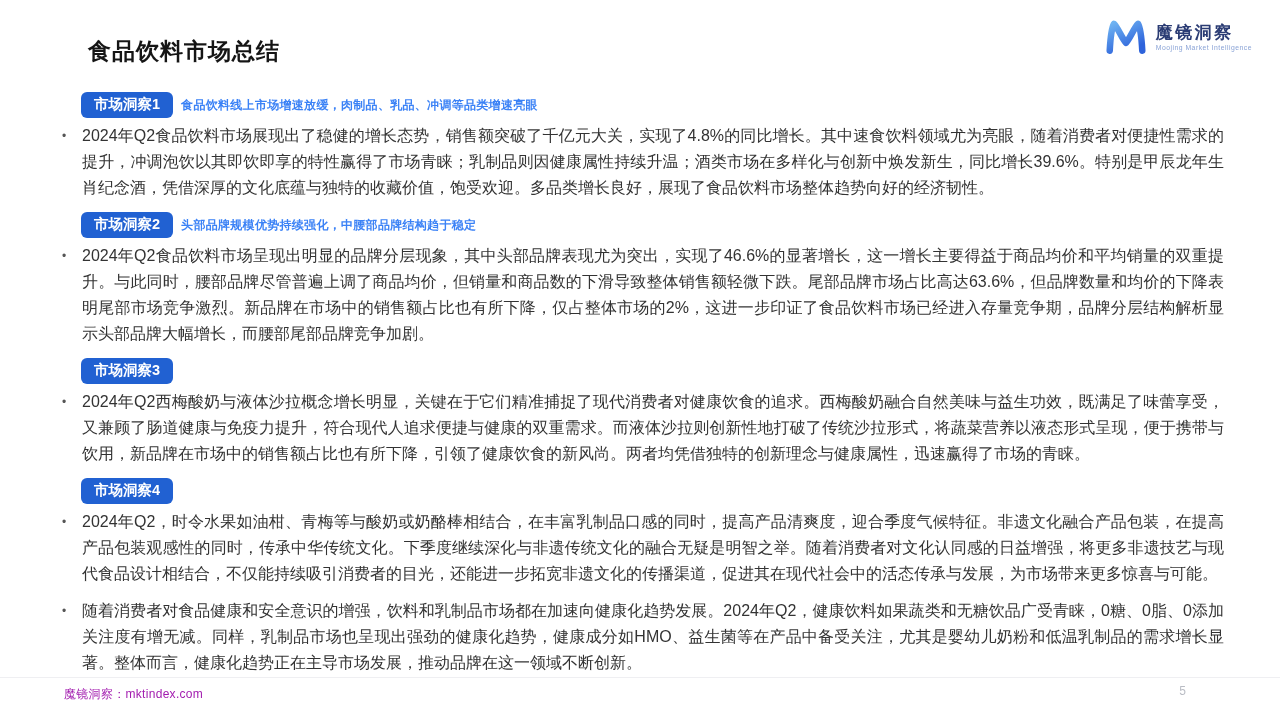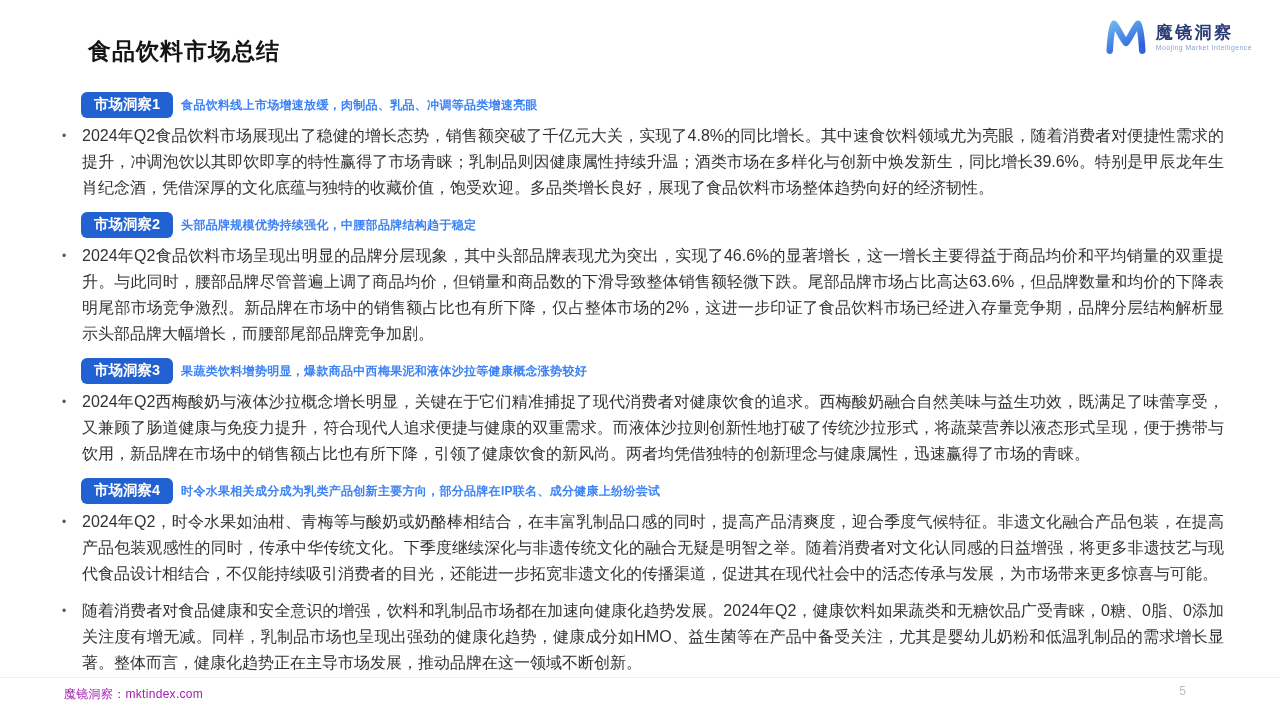--- a/index.html
+++ b/index.html
@@ -116,32 +116,30 @@
       </div>
       <div class="body-row">
         <span class="bullet-glyph">•</span>
         <p class="body-text">2024年Q2食品饮料市场呈现出明显的品牌分层现象，其中头部品牌表现尤为突出，实现了46.6%的显著增长，这一增长主要得益于商品均价和平均销量的双重提升。与此同时，腰部品牌尽管普遍上调了商品均价，但销量和商品数的下滑导致整体销售额轻微下跌。尾部品牌市场占比高达63.6%，但品牌数量和均价的下降表明尾部市场竞争激烈。新品牌在市场中的销售额占比也有所下降，仅占整体市场的2%，这进一步印证了食品饮料市场已经进入存量竞争期，品牌分层结构解析显示头部品牌大幅增长，而腰部尾部品牌竞争加剧。</p>
       </div>
     </div>
 
     <div class="section">
       <div class="section-header">
         <span class="badge">市场洞察3</span>
-        <span class="headline">果蔬类饮料增势明显，爆款商品中西梅果泥和液体沙拉等健康概念涨势较好</span>
       </div>
       <div class="body-row">
         <span class="bullet-glyph">•</span>
         <p class="body-text">2024年Q2西梅酸奶与液体沙拉概念增长明显，关键在于它们精准捕捉了现代消费者对健康饮食的追求。西梅酸奶融合自然美味与益生功效，既满足了味蕾享受，又兼顾了肠道健康与免疫力提升，符合现代人追求便捷与健康的双重需求。而液体沙拉则创新性地打破了传统沙拉形式，将蔬菜营养以液态形式呈现，便于携带与饮用，新品牌在市场中的销售额占比也有所下降，引领了健康饮食的新风尚。两者均凭借独特的创新理念与健康属性，迅速赢得了市场的青睐。</p>
       </div>
     </div>
 
     <div class="section">
       <div class="section-header">
         <span class="badge">市场洞察4</span>
-        <span class="headline">时令水果相关成分成为乳类产品创新主要方向，部分品牌在IP联名、成分健康上纷纷尝试</span>
       </div>
       <div class="body-row">
         <span class="bullet-glyph">•</span>
         <p class="body-text">2024年Q2，时令水果如油柑、青梅等与酸奶或奶酪棒相结合，在丰富乳制品口感的同时，提高产品清爽度，迎合季度气候特征。非遗文化融合产品包装，在提高产品包装观感性的同时，传承中华传统文化。下季度继续深化与非遗传统文化的融合无疑是明智之举。随着消费者对文化认同感的日益增强，将更多非遗技艺与现代食品设计相结合，不仅能持续吸引消费者的目光，还能进一步拓宽非遗文化的传播渠道，促进其在现代社会中的活态传承与发展，为市场带来更多惊喜与可能。</p>
       </div>
     </div>
 
     <div class="section">
       <div class="body-row">
         <span class="bullet-glyph">•</span>

